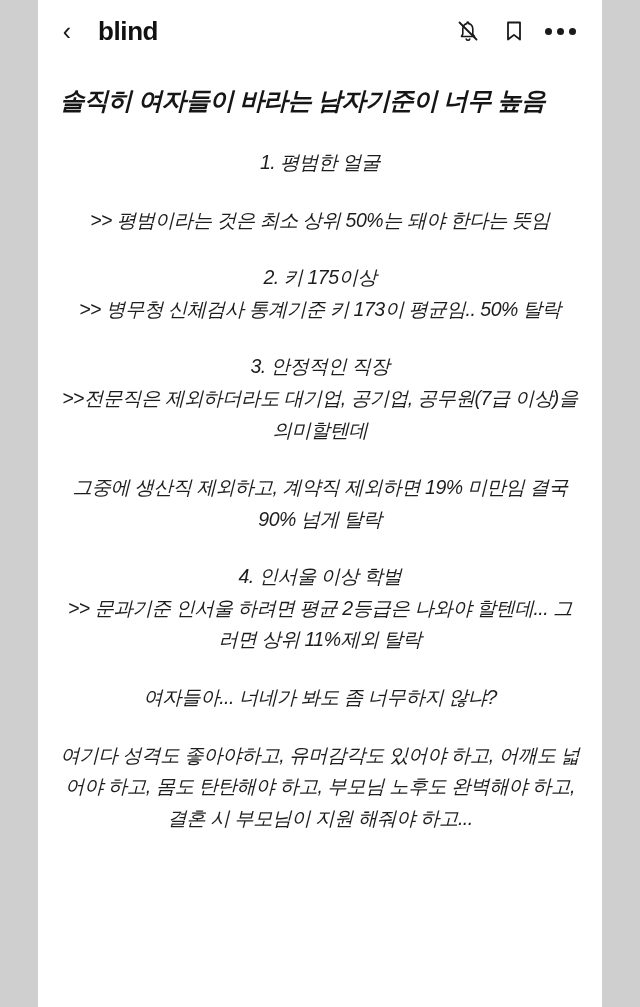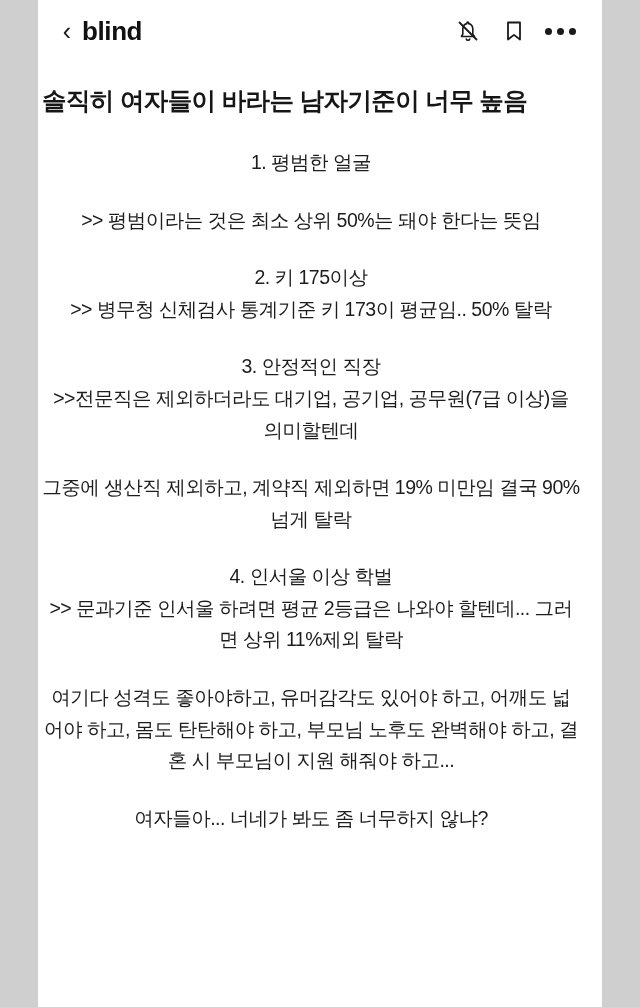--- a/index.html
+++ b/index.html
@@ -39,21 +39,21 @@
     font-size: 25px;
     line-height: 1;
     font-weight: 400;
     cursor: pointer;
   }
   .brand {
     font-size: 26px;
     font-weight: 700;
     color: #111111;
     letter-spacing: -0.4px;
-    margin-left: 4px;
+    margin-left: 20px;
   }
   .header-spacer {
     flex: 1;
   }
   .hdr-icon {
     width: 40px;
     height: 40px;
     display: flex;
     align-items: center;
     justify-content: center;
@@ -67,21 +67,22 @@
     gap: 5px;
   }
   .dots i {
     display: block;
     width: 7px;
     height: 7px;
     border-radius: 50%;
     background: #1a1a1a;
   }
   .content {
-    padding: 22px 22px 0 4px;
+    padding: 22px 22px 0 22px;
+    font-style: italic;
   }
   .post-title {
     font-size: 24.5px;
     font-weight: 700;
     color: #161616;
     line-height: 1.35;
     letter-spacing: -0.6px;
     margin: 0 0 30px 0;
   }
   .para {
@@ -132,17 +133,17 @@
 
     <p class="para">1. 평범한 얼굴</p>
     <p class="para">&gt;&gt; 평범이라는 것은 최소 상위 50%는 돼야 한다는 뜻임</p>
     <p class="para">2. 키 175이상
 &gt;&gt; 병무청 신체검사 통계기준 키 173이 평균임.. 50% 탈락</p>
     <p class="para">3. 안정적인 직장
 &gt;&gt;전문직은 제외하더라도 대기업, 공기업, 공무원(7급 이상)을 의미할텐데</p>
     <p class="para">그중에 생산직 제외하고, 계약직 제외하면 19% 미만임 결국 90% 넘게 탈락</p>
     <p class="para">4. 인서울 이상 학벌
 &gt;&gt; 문과기준 인서울 하려면 평균 2등급은 나와야 할텐데... 그러면 상위 11%제외 탈락</p>
+    <p class="para">여자들아... 너네가 봐도 좀 너무하지 않냐?</p>
     <p class="para">여기다 성격도 좋아야하고, 유머감각도 있어야 하고, 어깨도 넓어야 하고, 몸도 탄탄해야 하고, 부모님 노후도 완벽해야 하고, 결혼 시 부모님이 지원 해줘야 하고...</p>
-    <p class="para">여자들아... 너네가 봐도 좀 너무하지 않냐?</p>
   </div>
 
 </div>
 
 </body></html>

